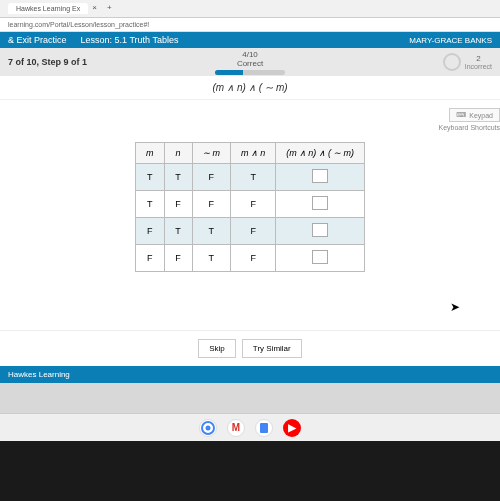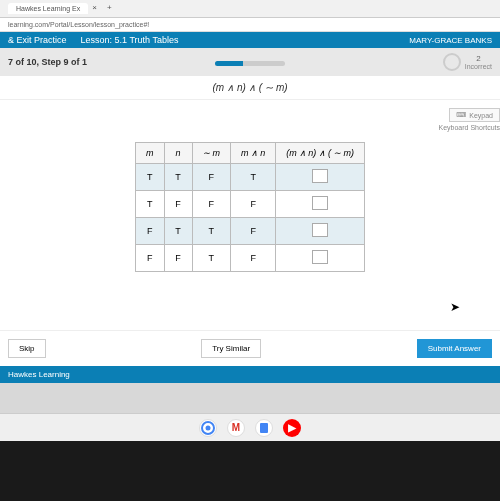--- a/index.html
+++ b/index.html
@@ -173,21 +173,21 @@
     .answer-cell {
       width: 16px;
       height: 14px;
       border: 1px solid #aaa;
       background: #fff !important;
       display: inline-block;
     }
     .action-row {
       background: #fff;
       display: flex;
-      justify-content: space-between;
+      justify-content: center;
       gap: 6px;
       padding: 8px;
       border-top: 1px solid #eee;
     }
     .btn {
       padding: 4px 10px;
       font-size: 8px;
       border: 1px solid #ccc;
       background: #fff;
       cursor: pointer;
@@ -260,20 +260,24 @@
 
 <div class="app-header">
   <span class="nav-item">&amp; Exit Practice</span>
   <span class="nav-item">Lesson: 5.1 Truth Tables</span>
   <span class="user-name">MARY-GRACE BANKS</span>
 </div>
 
 <div class="sub-header">
   <span class="step-label">7 of 10, Step 9 of 1</span>
   <div class="progress-block">
+    <div class="progress-text">
+      <span>4/10</span><br>
+      <span>Correct</span>
+    </div>
     <div class="progress-bar">
       <div class="progress-fill"></div>
     </div>
   </div>
   <div class="status-icon">
     <div class="circle-icon"></div>
     <div>
       <div style="font-size:8px;color:#666;text-align:center;">2</div>
       <div class="incorrect-label">Incorrect</div>
     </div>
@@ -331,21 +335,20 @@
         <td><span class="answer-cell"></span></td>
       </tr>
     </tbody>
   </table>
   <span class="cursor">➤</span>
 </div>
 
 <div class="action-row">
   <button class="btn">Skip</button>
   <button class="btn">Try Similar</button>
-  <button class="btn btn-primary">Submit Answer</button>
 </div>
 
 <div class="footer-bar">
   <span>Hawkes Learning</span>
 </div>
 
 <div class="taskbar">
   <div class="taskbar-icon chrome-ic">
     <svg width="14" height="14" viewBox="0 0 14 14">
         <circle cx="7" cy="7" r="6" fill="none" stroke="#4285f4" stroke-width="2"></circle>

